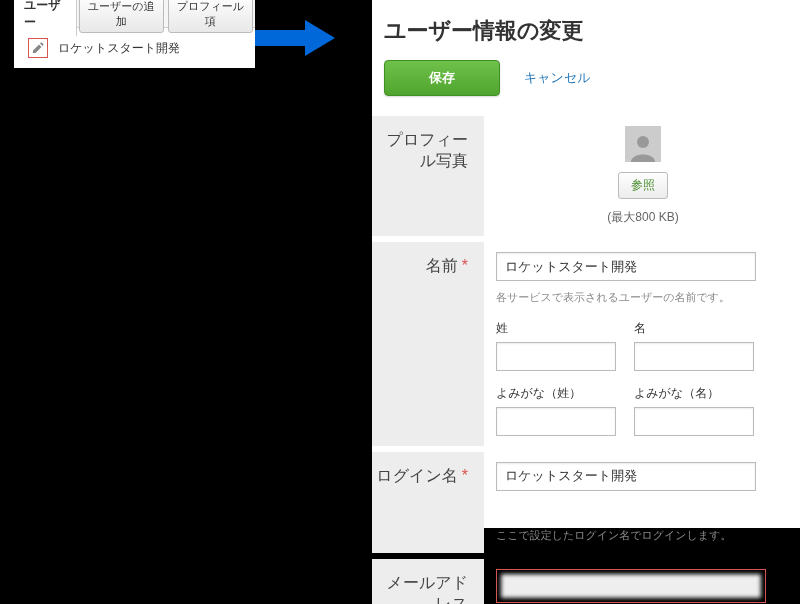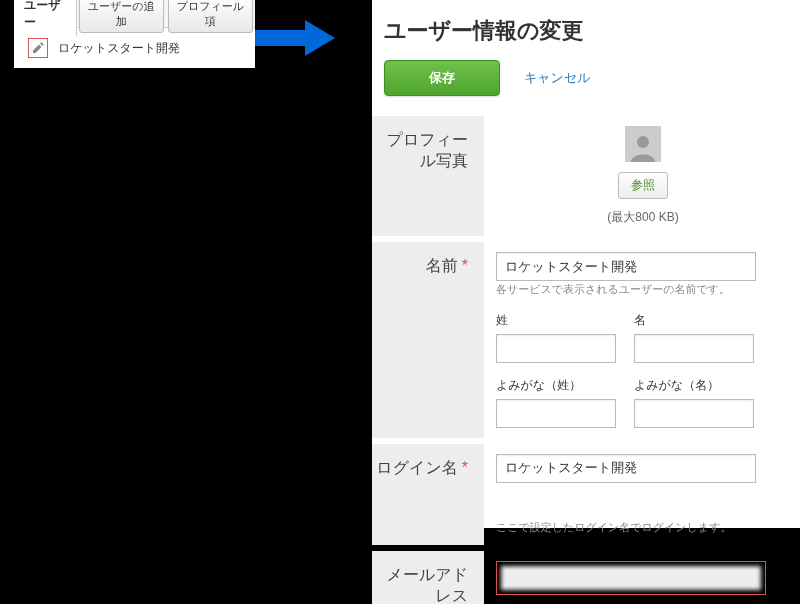--- a/index.html
+++ b/index.html
@@ -156,21 +156,21 @@
       box-shadow: inset 0 1px 2px rgba(0,0,0,0.08);
     }
     .wide-input { width: 260px; }
     .pair {
       display: flex;
       gap: 18px;
       margin-top: 14px;
     }
     .pair-col { display: flex; flex-direction: column; }
     .pair-col input { width: 120px; }
-    .desc { font-size: 11px; color: #888; line-height: 1.5; }
+    .desc { font-size: 11px; color: #888; margin-top: 8px; line-height: 1.5; }
     .email-box {
       border: 1px solid #d9534f;
       padding: 4px;
       width: 270px;
     }
     .email-blur {
       width: 100%;
       height: 24px;
       background: #eee;
       filter: blur(2px);

